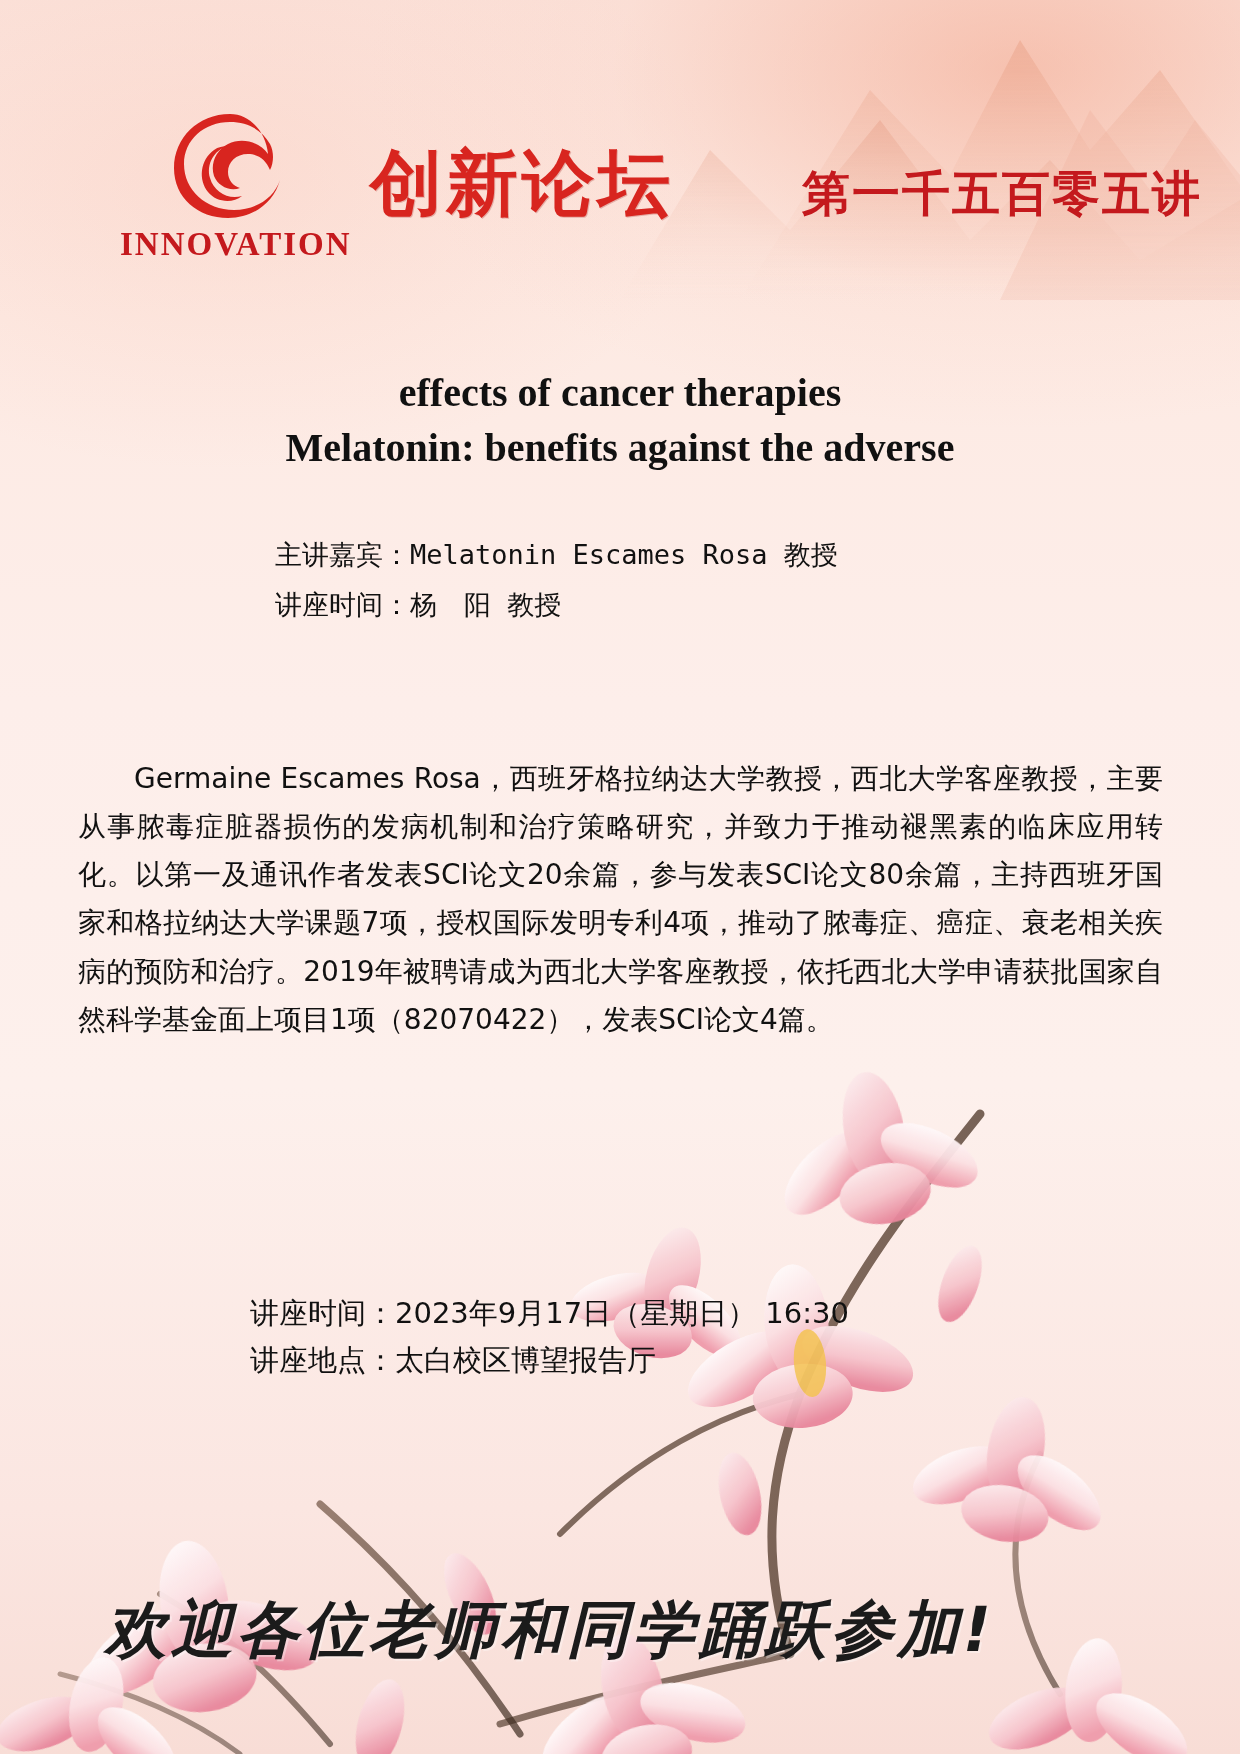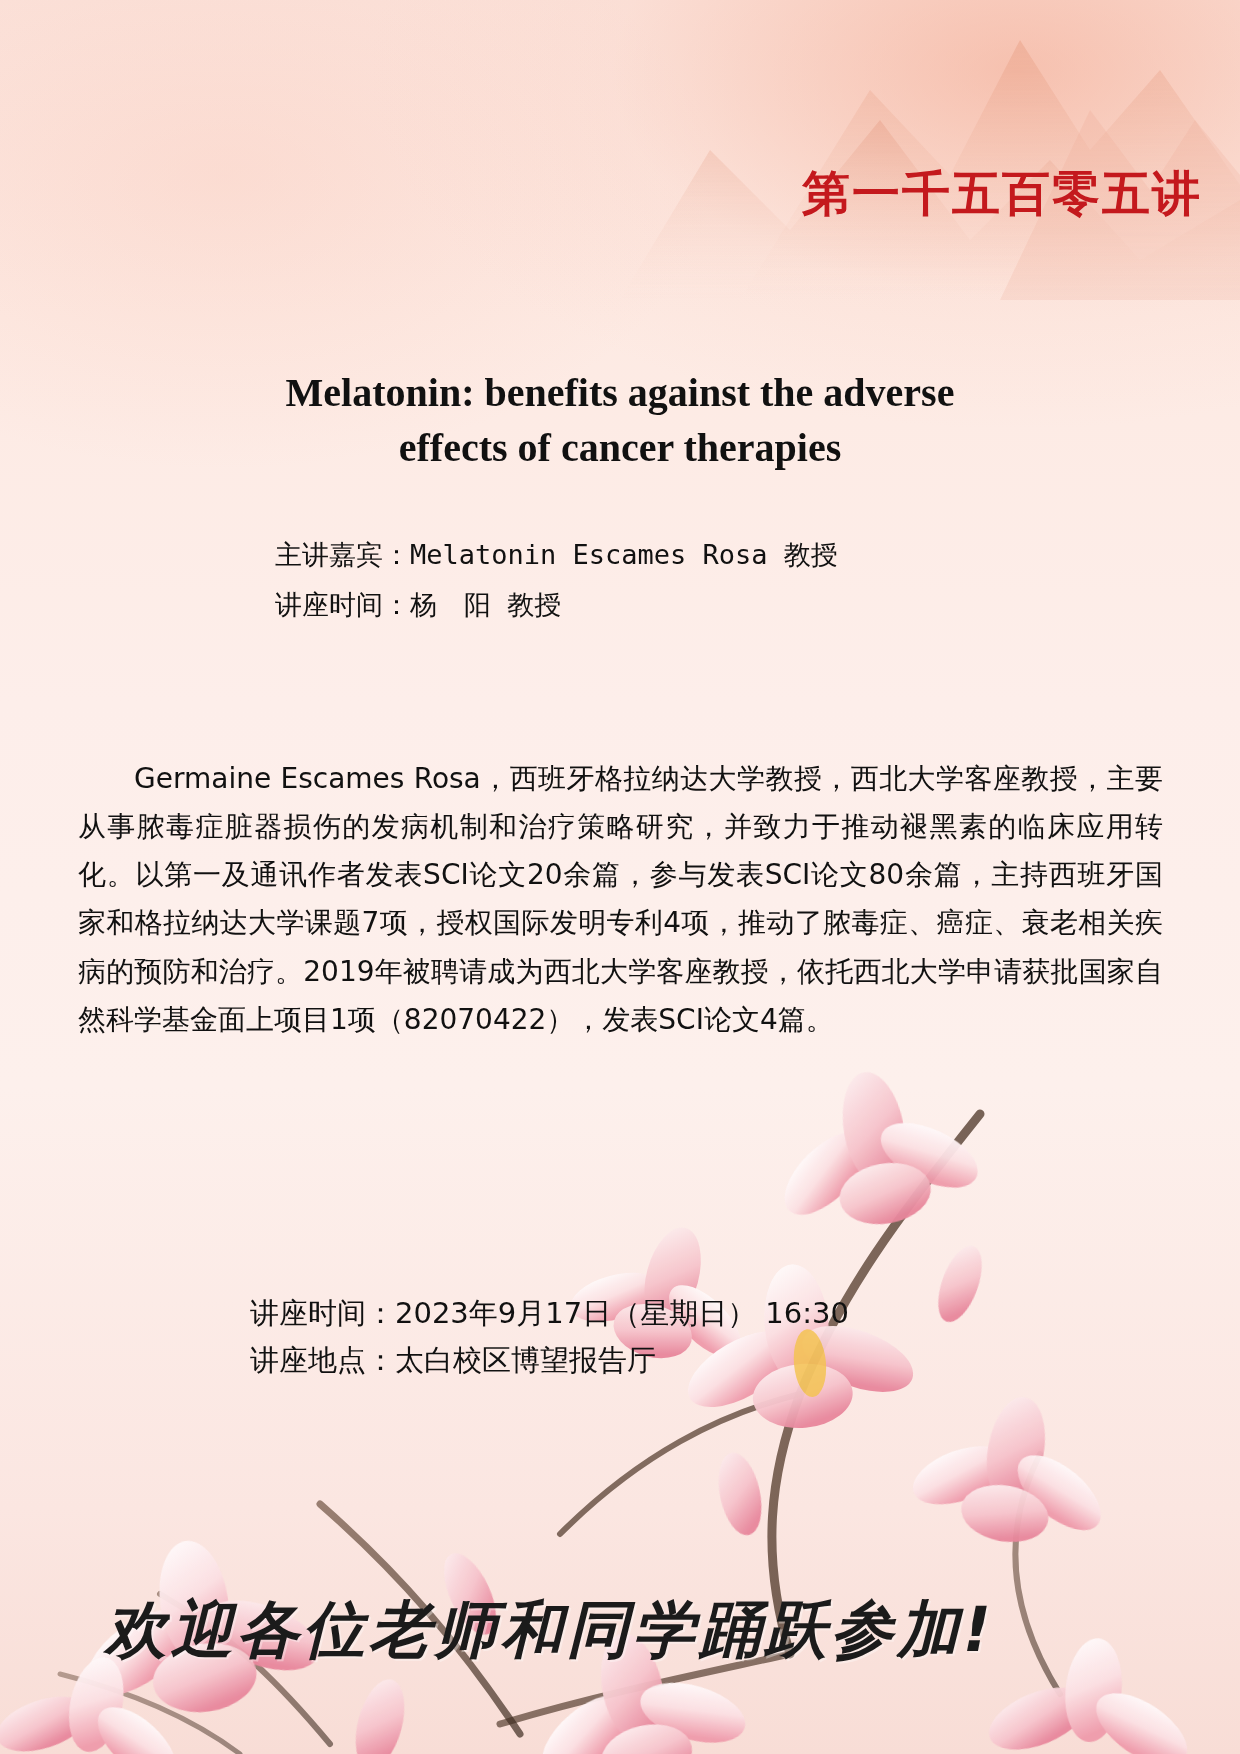--- a/index.html
+++ b/index.html
@@ -180,26 +180,36 @@
         <stop offset="0%" stop-color="#d97a5a" stop-opacity="0.45"></stop>
         <stop offset="100%" stop-color="#f6cdbd" stop-opacity="0"></stop>
       </linearGradient>
     </defs>
     <path d="M120,300 L250,90 L330,175 L400,40 L470,150 L540,70 L620,185 L620,300 Z" fill="url(#mg)"></path>
     <path d="M0,300 L90,150 L170,230 L260,120 L350,240 L430,160 L520,260 L620,200 L620,300 Z" fill="url(#mg2)"></path>
     <path d="M380,300 L470,110 L530,190 L575,120 L620,175 L620,300 Z" fill="#e5937a" opacity="0.28"></path>
   </svg>
 
   <div class="header">
+    <div class="logo-wrap">
+      <div class="logo-mark">
+        <svg viewBox="0 0 120 112" width="120" height="112">
+          <path d="M60,4 C28,4 4,28 4,58 C4,88 28,108 58,108 C84,108 104,92 110,70 C104,88 86,100 64,100 C36,100 14,80 14,54 C14,30 34,12 60,12 C78,12 92,20 100,34 C104,42 104,52 100,60 C96,50 88,44 78,44 C66,44 58,52 58,62 C58,70 63,76 70,78 C60,82 48,76 44,66 C40,54 46,40 58,34 C72,27 90,32 98,44 C96,22 80,4 60,4 Z" fill="#d8251f"></path>
+          <path d="M58,36 C44,40 36,54 40,68 C44,82 58,90 72,86 C62,94 46,92 38,82 C28,70 30,50 44,40 C48,37 53,36 58,36 Z" fill="#d8251f"></path>
+        </svg>
+      </div>
+      <div class="logo-text">INNOVATION</div>
+    </div>
+    <div class="title-cn">创新论坛</div>
     <div class="title-cn-sub">第一千五百零五讲</div>
   </div>
 
   <div class="en-title">
+    <div>effects of cancer therapies</div>
     <div>Melatonin: benefits against the adverse</div>
-    <div>effects of cancer therapies</div>
   </div>
 
   <div class="speaker-block">
     <div class="row">主讲嘉宾：Melatonin Escames Rosa 教授</div>
     <div class="row">讲座时间：杨　阳 教授</div>
   </div>
 
   <div class="bio">Germaine Escames Rosa，西班牙格拉纳达大学教授，西北大学客座教授，主要从事脓毒症脏器损伤的发病机制和治疗策略研究，并致力于推动褪黑素的临床应用转化。以第一及通讯作者发表SCI论文20余篇，参与发表SCI论文80余篇，主持西班牙国家和格拉纳达大学课题7项，授权国际发明专利4项，推动了脓毒症、癌症、衰老相关疾病的预防和治疗。2019年被聘请成为西北大学客座教授，依托西北大学申请获批国家自然科学基金面上项目1项（82070422），发表SCI论文4篇。</div>
 
   <svg class="flowers" viewBox="0 0 1240 720" preserveAspectRatio="none">

